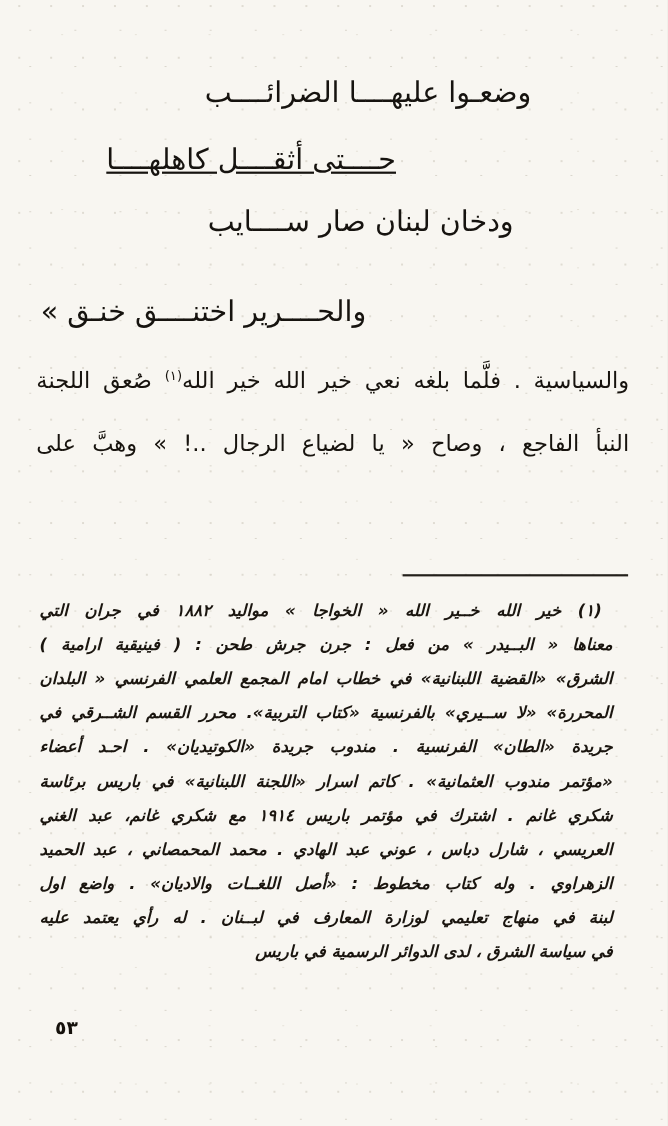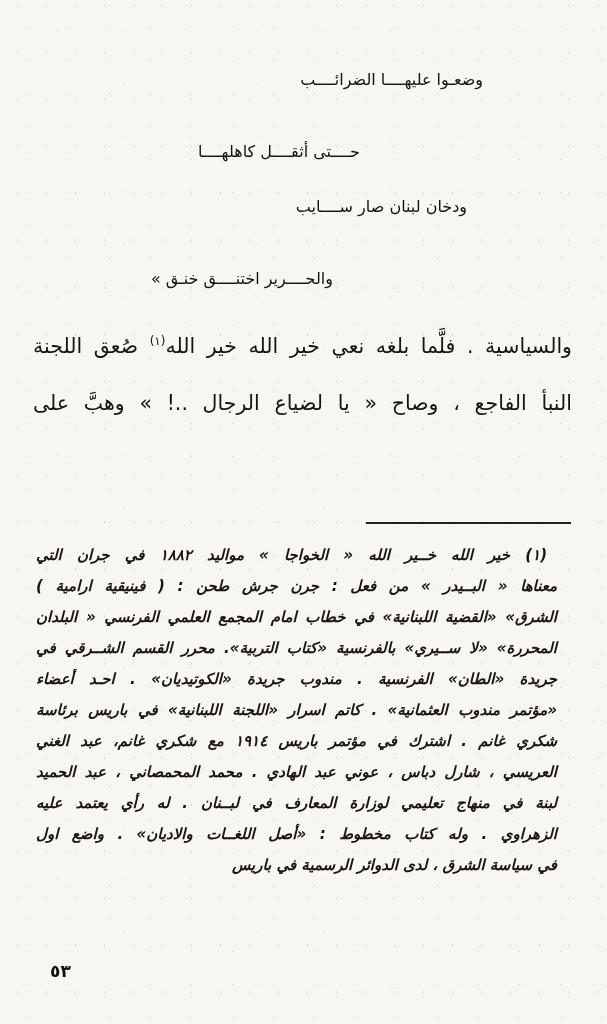--- a/index.html
+++ b/index.html
@@ -16,27 +16,27 @@
     background-position:7px 11px, 23px 5px, 3px 29px;
     color:#1b1712;
     font-family:"DejaVu Sans", sans-serif;
     overflow:hidden;
     direction:rtl;
   }
   
   .poem-line{
     position:absolute;
     white-space:nowrap;
-    font-size:16px;
+    font-size:26px;
     letter-spacing:0.5px;
     color:#16130f;
   }
   .pl1{top:70px;  right:124px;}
-  .pl2{top:142px; right:247px;}
-  .pl3{top:197px; right:140px;}
+  .pl2{top:131px; right:247px;text-decoration:underline;}
+  .pl3{top:187px; right:140px;}
   .pl4{top:269px; right:274px;}
   
   .prose{
     position:absolute;
     top:318px; right:35px; left:33px;
   }
   .prose-line{
     font-size:20.5px;
     line-height:57px;
     height:57px;
@@ -74,21 +74,20 @@
   }
   .fn-line.fn-first{padding-right:10px;}
   .fn-line.fn-last{text-align-last:right;}
   
   .page-number{
     position:absolute;
     left:50px; top:925px;
     font-size:17px;
     font-weight:bold;
     color:#15110c;
-    margin-top:36px;
   }
 </style>
 </head>
 <body>
 
 <div class="page">
 
   <div class="poem">
     <div class="poem-line pl1">وضعـوا عليهــــا الضرائــــب</div>
     <div class="poem-line pl2">حــــتى أثقــــل كاهلهــــا</div>
@@ -105,20 +104,20 @@
 
   <div class="footnote">
     <div class="fn-line fn-first">(١) خير الله خــير الله « الخواجا » مواليد ١٨٨٢ في جران التي</div>
     <div class="fn-line">معناها « البــيدر » من فعل : جرن جرش طحن : ( فينيقية ارامية )</div>
     <div class="fn-line">الشرق» «القضية اللبنانية» في خطاب امام المجمع العلمي الفرنسي « البلدان</div>
     <div class="fn-line">المحررة» «لا ســيري» بالفرنسية «كتاب التربية». محرر القسم الشــرقي في</div>
     <div class="fn-line">جريدة «الطان» الفرنسية . مندوب جريدة «الكوتيديان» . احـد أعضاء</div>
     <div class="fn-line">«مؤتمر مندوب العثمانية» . كاتم اسرار «اللجنة اللبنانية» في باريس برئاسة</div>
     <div class="fn-line">شكري غانم . اشترك في مؤتمر باريس ١٩١٤ مع شكري غانم، عبد الغني</div>
     <div class="fn-line">العريسي ، شارل دباس ، عوني عبد الهادي . محمد المحمصاني ، عبد الحميد</div>
+    <div class="fn-line">الزهراوي . وله كتاب مخطوط : «أصل اللغــات والاديان» . واضع اول</div>
     <div class="fn-line">لبنة في منهاج تعليمي لوزارة المعارف في لبــنان . له رأي يعتمد عليه</div>
-    <div class="fn-line">الزهراوي . وله كتاب مخطوط : «أصل اللغــات والاديان» . واضع اول</div>
     <div class="fn-line fn-last">في سياسة الشرق ، لدى الدوائر الرسمية في باريس</div>
   </div>
 
   <div class="page-number">٥٣</div>
 
 </div>
 
 </body></html>

